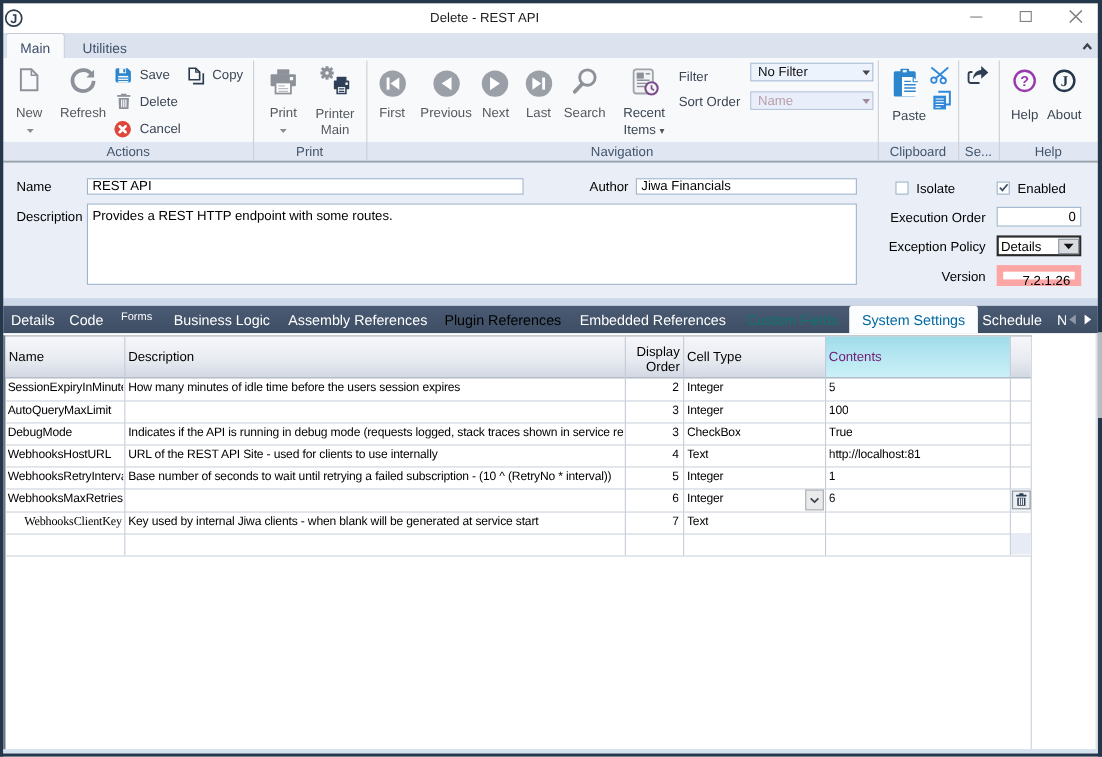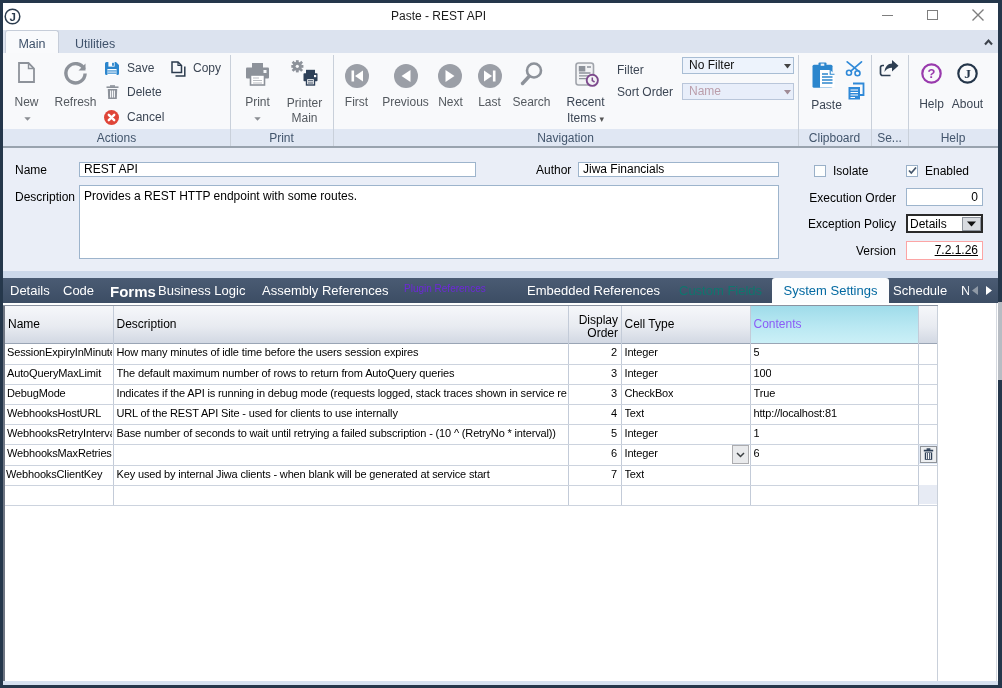--- a/index.html
+++ b/index.html
@@ -15,21 +15,21 @@
 </style>
 </head>
 <body>
 <div id="win">
 
   <div class="abs" style="left:3px;top:3px;width:995px;height:27px;background:#fff;"></div>
   <svg style="left:4px;top:8px;" width="17" height="17" viewBox="0 0 17 17">
     <circle cx="8.5" cy="8.5" r="7.3" fill="none" stroke="#2b3c4e" stroke-width="1.5"></circle>
     <text x="8.6" y="12.6" font-size="11.5" font-weight="bold" text-anchor="middle" fill="#2b3c4e" font-family="Liberation Sans,sans-serif">J</text>
   </svg>
-  <div class="abs" style="left:391px;top:9px;font-size:12px;color:#1c1c1c;">Paste - REST API</div>
+  <div class="abs" style="left:391px;top:9px;font-size:12px;color:#1c1c1c;">Delete - REST API</div>
   <div class="abs" style="left:882px;top:14.5px;width:11px;height:1.6px;background:#7e7e7e;"></div>
   <div class="abs" style="left:926.5px;top:10px;width:11px;height:10px;border:1.4px solid #7e7e7e;"></div>
   <svg style="left:972px;top:9px;" width="12" height="12" viewBox="0 0 12 12">
     <path d="M0.5 0.5 L11.5 11.5 M11.5 0.5 L0.5 11.5" stroke="#7e7e7e" stroke-width="1.4"></path>
   </svg>
 
   <div class="abs" style="left:3px;top:30px;width:995px;height:23px;background:#dce3ef;"></div>
   <div class="abs" style="left:5px;top:30px;width:54px;height:23px;background:#f9fafc;border:1px solid #c6cdd9;border-bottom:none;border-radius:3px 3px 0 0;"></div>
   <div class="abs" style="left:5px;top:37px;width:54px;text-align:center;font-size:12.5px;color:#3e516a;">Main</div>
   <div class="abs" style="left:75px;top:37px;font-size:12.5px;color:#3e516a;">Utilities</div>
@@ -240,32 +240,32 @@
   <div class="abs" style="left:0;top:191px;width:896px;text-align:right;font-size:12px;color:#000;">Execution Order</div>
   <div class="abs" style="left:906px;top:188px;width:77px;height:18px;background:#fff;border:1px solid #9db4cc;font-size:12px;color:#000;line-height:16px;text-align:right;padding-right:4px;">0</div>
   <div class="abs" style="left:0;top:217px;width:896px;text-align:right;font-size:12px;color:#000;">Exception Policy</div>
   <div class="abs" style="left:906px;top:214px;width:77px;height:19px;background:#fff;border:2px solid #2a2a2a;"></div>
   <div class="abs" style="left:910px;top:217px;font-size:12px;color:#000;">Details</div>
   <div class="abs" style="left:962px;top:216.5px;width:19px;height:14.5px;background:#d8dbe0;border:1px solid #8d939c;"></div>
   <svg style="left:966px;top:221px;" width="11" height="6" viewBox="0 0 11 6">
     <path d="M1 0.5 L10 0.5 L5.5 5.5 Z" fill="#111"></path>
   </svg>
   <div class="abs" style="left:0;top:244px;width:896px;text-align:right;font-size:12px;color:#000;">Version</div>
-  <div class="abs" style="left:906px;top:241px;width:77px;height:19px;background:#fff;border:1px solid #fca5a5;font-size:12px;color:#000;line-height:17px;text-align:right;padding-right:4px;text-decoration:underline;">7.2.1.26</div>
+  <div class="abs" style="left:906px;top:241px;width:77px;height:19px;background:#fff;border:6px solid #fca5a5;font-size:12px;color:#000;line-height:17px;text-align:right;padding-right:4px;">7.2.1.26</div>
 
   <div class="abs" style="left:3px;top:271px;width:995px;height:7px;background:#ccd8ea;"></div>
 
   <div class="abs" style="left:3px;top:278px;width:995px;height:25px;background:linear-gradient(180deg,#4a5b73,#3c4d64);"></div>
   <div class="abs" style="left:772px;top:278px;width:117px;height:25px;background:#fcfdfe;border-radius:3px 3px 0 0;"></div>
   <div class="abs" style="left:10px;top:283px;font-size:13px;color:#fff;">Details</div>
   <div class="abs" style="left:63px;top:283px;font-size:13px;color:#fff;">Code</div>
-  <div class="abs" style="left:110px;top:283px;font-size:15px;color:#fff;font-weight:bold;">Forms</div>
+  <div class="abs" style="left:110px;top:283px;font-size:10px;color:#fff;">Forms</div>
   <div class="abs" style="left:158px;top:283px;font-size:13px;color:#fff;">Business Logic</div>
   <div class="abs" style="left:262px;top:283px;font-size:13px;color:#fff;">Assembly References</div>
-  <div class="abs" style="left:404px;top:283px;font-size:10px;color:#6d28d9;">Plugin References</div>
+  <div class="abs" style="left:404px;top:283px;font-size:13px;color:#000000;">Plugin References</div>
   <div class="abs" style="left:527px;top:283px;font-size:13px;color:#fff;">Embedded References</div>
   <div class="abs" style="left:679px;top:283px;font-size:13px;color:#0f766e;">Custom Fields</div>
   <div class="abs" style="left:772px;top:283px;width:117px;text-align:center;font-size:13px;color:#0369a1;">System Settings</div>
   <div class="abs" style="left:893px;top:283px;font-size:13px;color:#fff;">Schedule</div>
   <div class="abs" style="left:961px;top:283px;width:8px;overflow:hidden;font-size:13px;color:#fff;">N</div>
   <svg style="left:971px;top:285px;" width="8" height="11" viewBox="0 0 8 11">
     <path d="M7 1 L1 5.5 L7 10 Z" fill="#8f99a6"></path>
   </svg>
   <svg style="left:985px;top:285px;" width="8" height="11" viewBox="0 0 8 11">
     <path d="M1 1 L7 5.5 L1 10 Z" fill="#fff"></path>
@@ -277,21 +277,21 @@
   <div class="abs" style="left:3px;top:304.5px;width:934.5px;height:1px;background:#8a92a0;"></div>
   <div class="abs" style="left:937px;top:305.5px;width:1px;height:376px;background:#c9d0da;"></div>
 
   <div class="abs" style="left:4.8px;top:305.5px;width:932.2px;height:37.2px;background:linear-gradient(180deg,#f6f7fa 0%,#e8ebf1 55%,#d2d8e3 100%);"></div>
   <div class="abs" style="left:750px;top:305.5px;width:168px;height:37.2px;background:linear-gradient(180deg,#9fdcea 0%,#b9e8f2 55%,#cbf0f7 100%);"></div>
   <div class="abs" style="left:4.8px;top:342.6px;width:932.7px;height:1px;background:#9aa5b5;"></div>
   <div class="abs" style="left:8px;top:316.5px;font-size:12px;color:#000;">Name</div>
   <div class="abs" style="left:116.5px;top:316.5px;font-size:12px;color:#000;">Description</div>
   <div class="abs" style="left:568px;top:314px;width:50px;text-align:right;font-size:12px;line-height:13px;color:#000;">Display<br>Order</div>
   <div class="abs" style="left:624.5px;top:316.5px;font-size:12px;color:#000;">Cell Type</div>
-  <div class="abs" style="left:753.5px;top:316.5px;font-size:12px;color:#8b5cf6;">Contents</div>
+  <div class="abs" style="left:753.5px;top:316.5px;font-size:12px;color:#701a75;">Contents</div>
 
   <div class="gv" style="left:113px;top:305.5px;height:199.4px;"></div>
   <div class="gv" style="left:568px;top:305.5px;height:199.4px;"></div>
   <div class="gv" style="left:621px;top:305.5px;height:199.4px;"></div>
   <div class="gv" style="left:750px;top:305.5px;height:199.4px;"></div>
   <div class="gv" style="left:918px;top:305.5px;height:199.4px;"></div>
 
   <div class="gl" style="left:4.8px;top:363.5px;width:932.2px;"></div>
   <div class="gl" style="left:4.8px;top:383.7px;width:932.2px;"></div>
   <div class="gl" style="left:4.8px;top:403.9px;width:932.2px;"></div>
@@ -300,21 +300,20 @@
   <div class="gl" style="left:4.8px;top:464.5px;width:932.2px;"></div>
   <div class="gl" style="left:4.8px;top:484.7px;width:932.2px;"></div>
   <div class="gl" style="left:4.8px;top:504.9px;width:932.2px;"></div>
 
   <div class="gc" style="left:7px;top:346.3px;width:105px;">SessionExpiryInMinutes</div>
   <div class="gc" style="left:116.5px;top:346.3px;width:450px;">How many minutes of idle time before the users session expires</div>
   <div class="gc" style="left:568px;top:346.3px;width:49px;text-align:right;">2</div>
   <div class="gc" style="left:624.5px;top:346.3px;">Integer</div>
   <div class="gc" style="left:753.5px;top:346.3px;">5</div>
   <div class="gc" style="left:7px;top:366.5px;width:105px;">AutoQueryMaxLimit</div>
-  <div class="gc" style="left:116.5px;top:366.5px;width:450px;">The default maximum number of rows to return from AutoQuery queries</div>
   <div class="gc" style="left:568px;top:366.5px;width:49px;text-align:right;">3</div>
   <div class="gc" style="left:624.5px;top:366.5px;">Integer</div>
   <div class="gc" style="left:753.5px;top:366.5px;">100</div>
   <div class="gc" style="left:7px;top:386.7px;width:105px;">DebugMode</div>
   <div class="gc" style="left:116.5px;top:386.7px;width:450px;">Indicates if the API is running in debug mode (requests logged, stack traces shown in service res</div>
   <div class="gc" style="left:568px;top:386.7px;width:49px;text-align:right;">3</div>
   <div class="gc" style="left:624.5px;top:386.7px;">CheckBox</div>
   <div class="gc" style="left:753.5px;top:386.7px;">True</div>
   <div class="gc" style="left:7px;top:406.9px;width:105px;">WebhooksHostURL</div>
   <div class="gc" style="left:116.5px;top:406.9px;width:450px;">URL of the REST API Site - used for clients to use internally</div>
@@ -335,21 +334,21 @@
     <path d="M1 1 L4.5 4.5 L8 1" fill="none" stroke="#3c4043" stroke-width="1.5"></path>
   </svg>
   <div class="abs" style="left:918.5px;top:444.6px;width:18.5px;height:19.5px;background:#e2eaf6;"></div>
   <div class="abs" style="left:920px;top:446px;width:16.5px;height:17px;background:#edeff1;border:1px solid #909499;"></div>
   <svg style="left:922.8px;top:447.8px;" width="11" height="13" viewBox="0 0 11 13">
     <path d="M0.8 2.6 H10.2" stroke="#2c3e55" stroke-width="1.7" fill="none"></path>
     <path d="M3.6 1.1 H7.4" stroke="#2c3e55" stroke-width="1.6" fill="none"></path>
     <path d="M1.8 4.4 H9.2 V11.8 H1.8 Z" fill="#2c3e55"></path>
     <path d="M3.7 5 V11 M5.5 5 V11 M7.3 5 V11" stroke="#fff" stroke-width="1" fill="none"></path>
   </svg>
-  <div class="gc" style="left:6px;top:467.5px;width:105px;">WebhooksClientKey</div>
+  <div class="gc" style="left:22px;top:467.5px;width:105px;font-family:Liberation Serif, serif;">WebhooksClientKey</div>
   <div class="gc" style="left:116.5px;top:467.5px;width:450px;">Key used by internal Jiwa clients - when blank will be generated at service start</div>
   <div class="gc" style="left:568px;top:467.5px;width:49px;text-align:right;">7</div>
   <div class="gc" style="left:624.5px;top:467.5px;">Text</div>
 
   <div class="abs" style="left:918.5px;top:485.1px;width:18.4px;height:19.3px;background:#e7ebf4;"></div>
 
   <div class="abs" style="left:996px;top:303px;width:1px;height:378px;background:#d5d9e0;"></div>
 
   <div class="abs" style="left:0;top:0;width:1002px;height:3px;background:#25374b;"></div>
   <div class="abs" style="left:0;top:0;width:3px;height:688px;background:#25374b;"></div>

